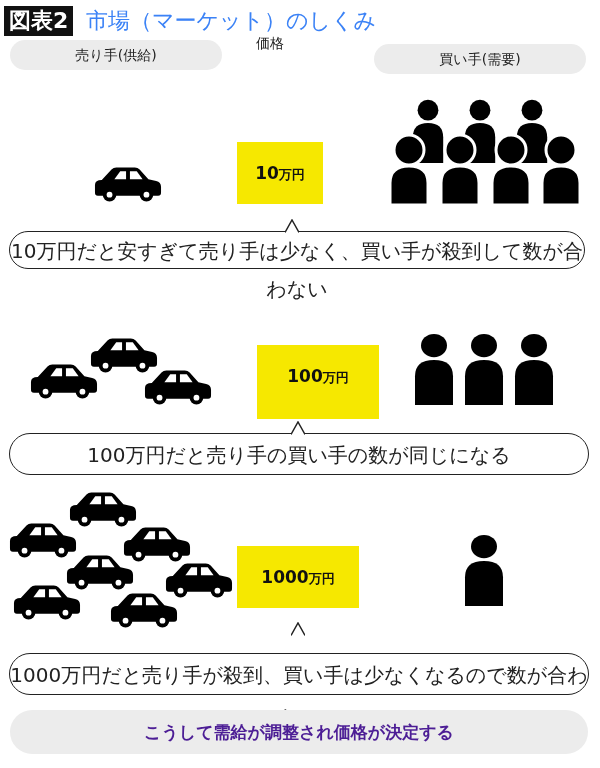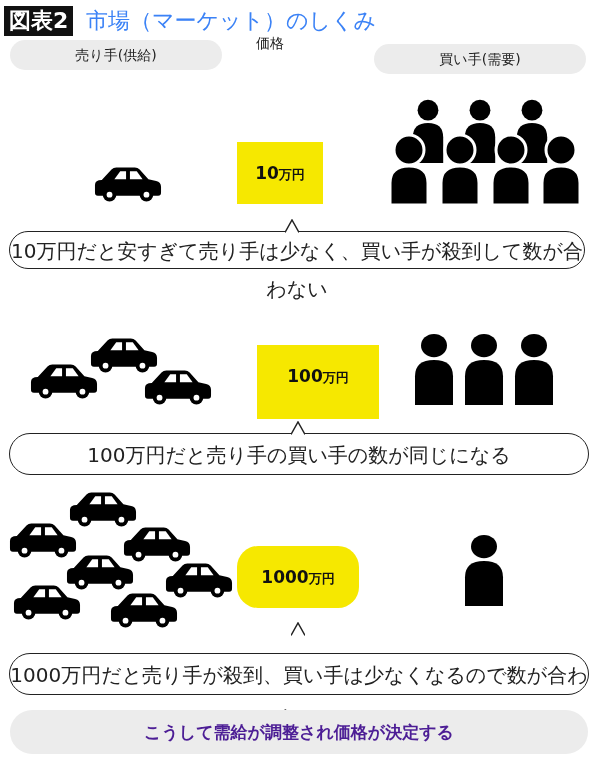--- a/index.html
+++ b/index.html
@@ -149,21 +149,21 @@
 <div class="abs" style="left:13px;top:584px;">
     <svg width="68" height="36">
       <use href="#car"></use>
     </svg>
   </div>
 <div class="abs" style="left:110px;top:592px;">
     <svg width="68" height="36">
       <use href="#car"></use>
     </svg>
   </div>
-<div class="abs price-box" style="left:237px;top:546px;width:122px;height:62px;line-height:62px;border-radius:21px;"><span>1000</span><span class="unit">万円</span></div>
+<div class="abs price-box" style="left:237px;top:546px;width:122px;height:62px;line-height:62px;"><span>1000</span><span class="unit">万円</span></div>
 <div class="abs" style="left:464px;top:534px;">
     <svg width="40" height="72" viewBox="0 0 40 80" preserveAspectRatio="none">
       <use href="#person"></use>
     </svg>
   </div>
 <div class="abs bubble" style="left:9px;top:634px;width:580px;height:42px;line-height:42px;margin-top:19px;">1000万円だと売り手が殺到、買い手は少なくなるので数が合わない</div>
 <div class="abs" style="left:291px;top:622px;">
     <svg width="14" height="14">
       <path d="M0 13.5 L7 1 L14 13.5" fill="#fff" stroke="#222" stroke-width="1.5"></path>
     </svg>

